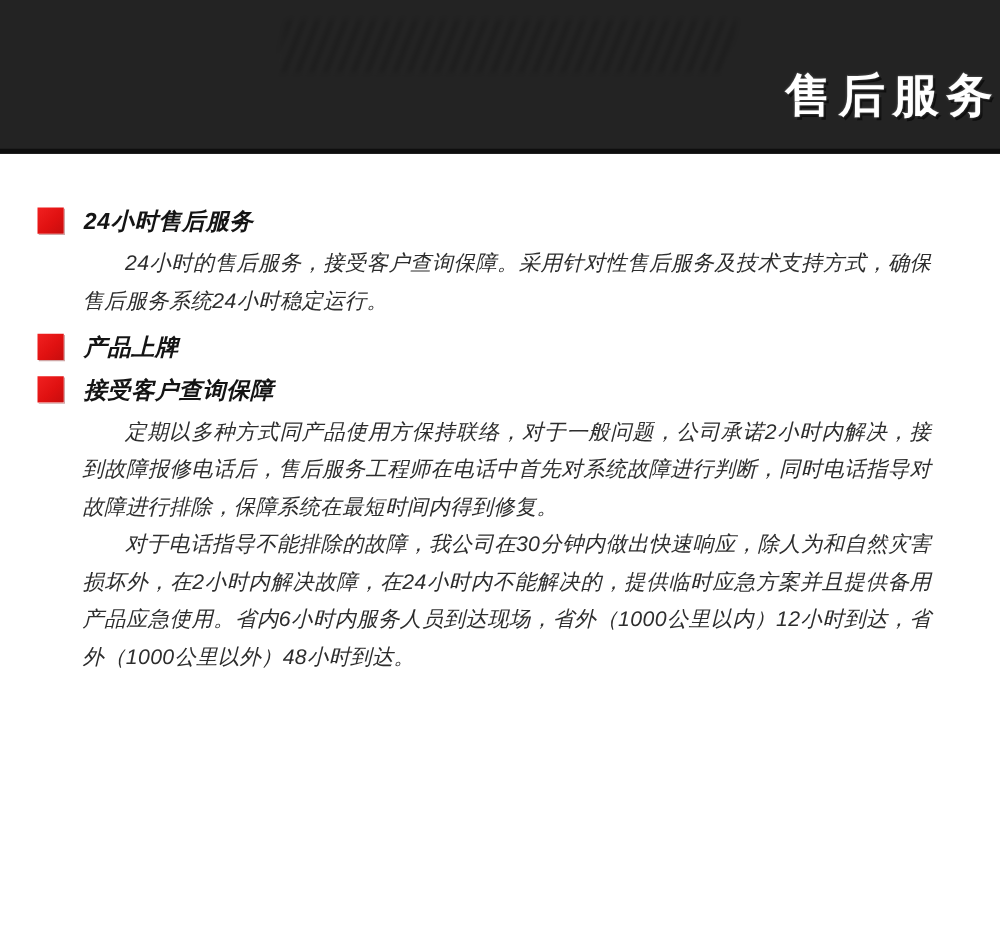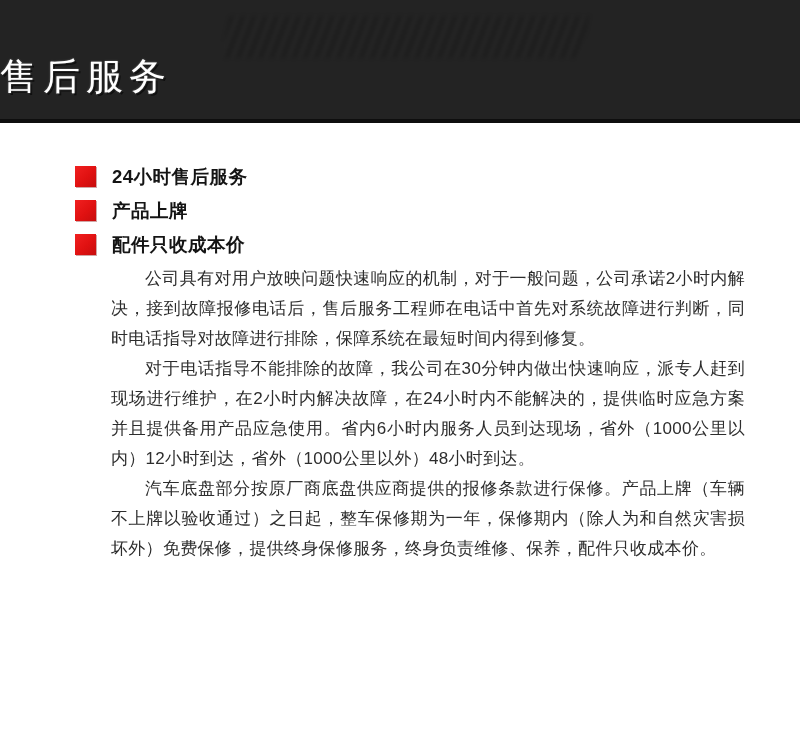--- a/index.html
+++ b/index.html
@@ -35,31 +35,32 @@
         rgba(255,255,255,0.02) 5px, rgba(255,255,255,0.02) 11px);
     opacity: 0.35;
     filter: blur(2px);
     transform: skewX(-12deg);
   }
   .header-title {
     position: absolute;
     left: 0;
     right: 0;
     top: 52px;
-    text-align: left;
+    text-align: right;
     color: #ffffff;
     font-size: 37px;
-    font-weight: 400;
+    font-weight: 700;
     letter-spacing: 6px;
     text-shadow: 0 0 2px rgba(255,255,255,0.35), 2px 2px 0 rgba(0,0,0,0.6);
   }
 
   
   .content {
-    padding: 32px 55px 0 75px;
+    padding: 32px 55px 0 30px;
+    font-style: italic;
   }
   .sec-head {
     display: flex;
     align-items: center;
     margin: 8px 0 7px 0;
     height: 26px;
   }
   .bullet {
     width: 21px;
     height: 21px;
@@ -95,39 +96,39 @@
   <div class="header-title">售后服务</div>
 </div>
 
 <div class="content">
 
   <div class="section">
     <div class="sec-head">
       <span class="bullet"></span>
       <span class="sec-title">24小时售后服务</span>
     </div>
+    <div class="sec-body">
+      <p>24小时的售后服务，接受客户查询保障。采用针对性售后服务及技术支持方式，确保售后服务系统24小时稳定运行。</p>
+    </div>
   </div>
 
   <div class="section">
     <div class="sec-head">
       <span class="bullet"></span>
       <span class="sec-title">产品上牌</span>
     </div>
   </div>
 
   <div class="section">
     <div class="sec-head">
       <span class="bullet"></span>
-      <span class="sec-title">配件只收成本价</span>
+      <span class="sec-title">接受客户查询保障</span>
     </div>
     <div class="sec-body">
-      <p>公司具有对用户放映问题快速响应的机制，对于一般问题，公司承诺2小时内解决，接到故障报修电话后，售后服务工程师在电话中首先对系统故障进行判断，同时电话指导对故障进行排除，保障系统在最短时间内得到修复。</p>
-      <p>对于电话指导不能排除的故障，我公司在30分钟内做出快速响应，派专人赶到现场进行维护，在2小时内解决故障，在24小时内不能解决的，提供临时应急方案并且提供备用产品应急使用。省内6小时内服务人员到达现场，省外（1000公里以内）12小时到达，省外（1000公里以外）48小时到达。</p>
+      <p>定期以多种方式同产品使用方保持联络，对于一般问题，公司承诺2小时内解决，接到故障报修电话后，售后服务工程师在电话中首先对系统故障进行判断，同时电话指导对故障进行排除，保障系统在最短时间内得到修复。</p>
+      <p>对于电话指导不能排除的故障，我公司在30分钟内做出快速响应，除人为和自然灾害损坏外，在2小时内解决故障，在24小时内不能解决的，提供临时应急方案并且提供备用产品应急使用。省内6小时内服务人员到达现场，省外（1000公里以内）12小时到达，省外（1000公里以外）48小时到达。</p>
     </div>
   </div>
 
   <div class="section">
-    <div class="sec-body">
-      <p>汽车底盘部分按原厂商底盘供应商提供的报修条款进行保修。产品上牌（车辆不上牌以验收通过）之日起，整车保修期为一年，保修期内（除人为和自然灾害损坏外）免费保修，提供终身保修服务，终身负责维修、保养，配件只收成本价。</p>
-    </div>
   </div>
 
 </div>
 
 </body></html>

